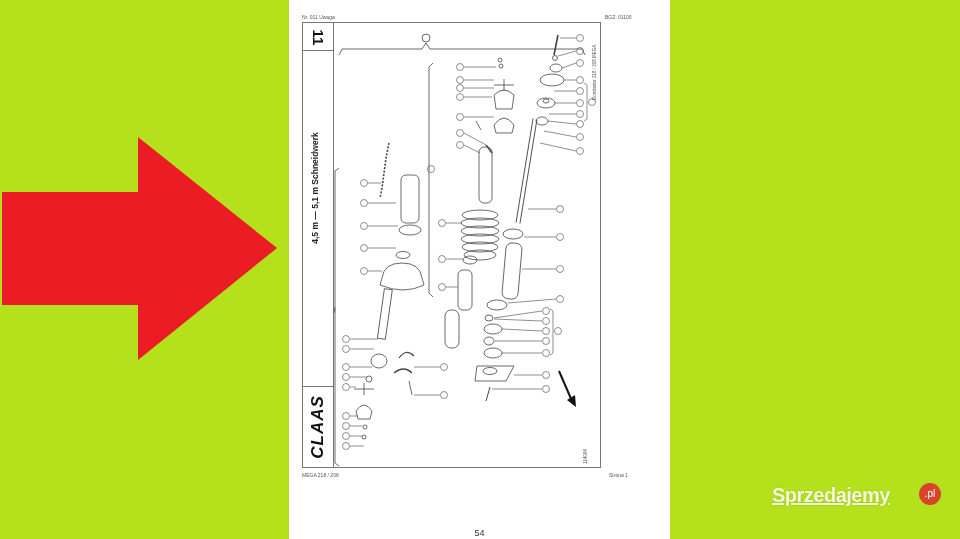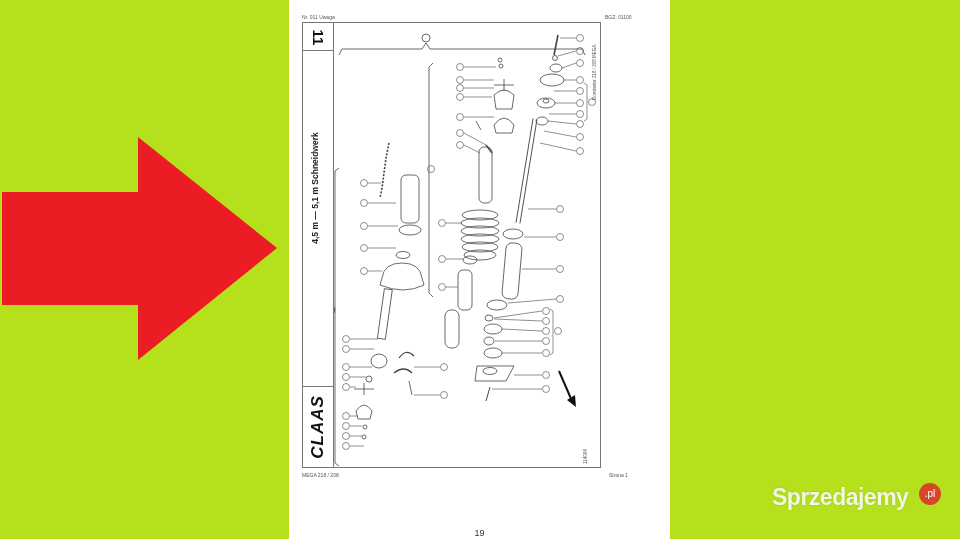--- a/index.html
+++ b/index.html
@@ -54,23 +54,24 @@
     position:absolute; left:-27px; top:30px; width:84px; text-align:center;
     font-size:17px; font-weight:900; font-style:italic; letter-spacing:1px;
     color:#111; transform:rotate(-90deg);
   }
   .rightcol-text {
     position:absolute; font-size:4.5px; color:#555; white-space:nowrap;
     transform:rotate(-90deg); transform-origin:left top;
   }
   .drawing { position:absolute; left:31px; top:0; width:267px; height:444px; }
   .watermark {
-    position:absolute; left:772px; top:484px; font-size:23px; font-weight:bold;
+    position:absolute; left:772px; top:484px; font-size:20px; font-weight:bold;
     color:#f2f7e0; letter-spacing:-0.5px;
     text-shadow:0 0 2px rgba(0,0,0,0.15);
+    text-decoration:underline;
   }
   .watermark-badge {
     position:absolute; left:919px; top:483px; width:22px; height:22px;
     border-radius:50%; background:#d5462a; color:#fff; font-size:10px;
     font-weight:normal; text-align:center; line-height:21px;
   }
 </style>
 </head>
 <body>
 
@@ -275,17 +276,17 @@
           <line x1="208" y1="366" x2="158" y2="366"></line>
       </g>
     </svg>
   </div>
 
   <span class="rightcol-text" style="left:303px; top:100px;">Dominator 218 / 208 MEGA</span>
   <span class="rightcol-text" style="left:294px; top:464px;">114064</span>
 
   <span class="ftr-left">MEGA 218 / 208</span>
   <span class="ftr-right">Strona 1</span>
-  <div class="page-number">19</div>
+  <div class="page-number">54</div>
 </div>
 
 <span class="watermark">Sprzedajemy</span>
 <span class="watermark-badge">.pl</span>
 
 </body></html>

